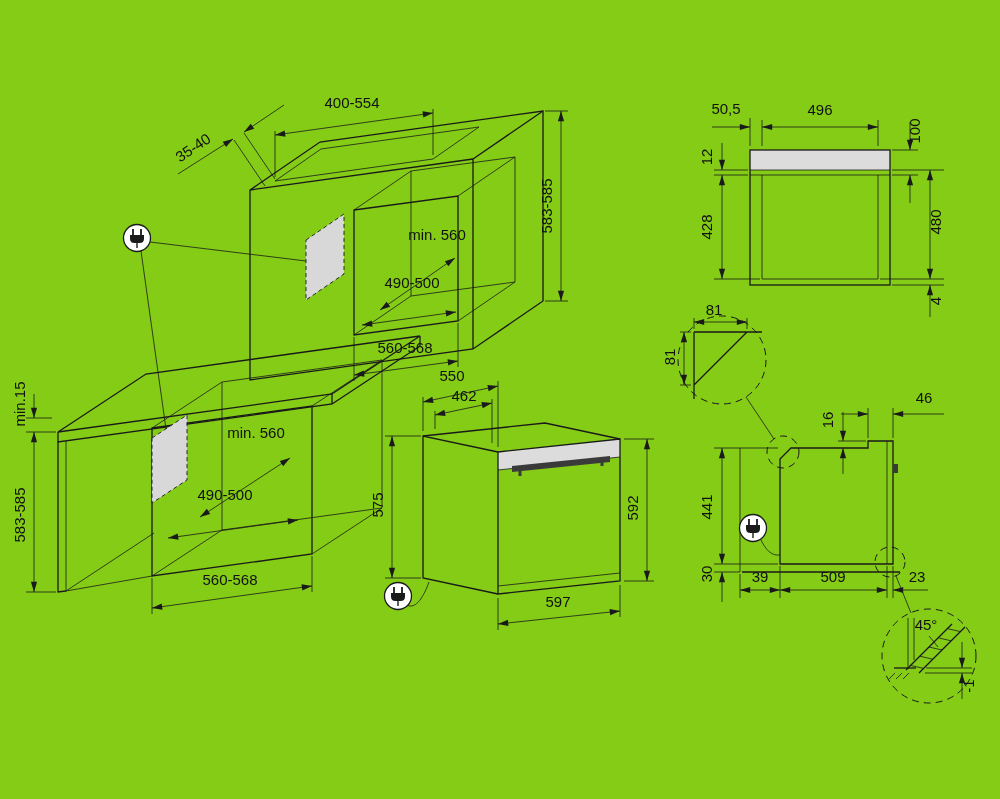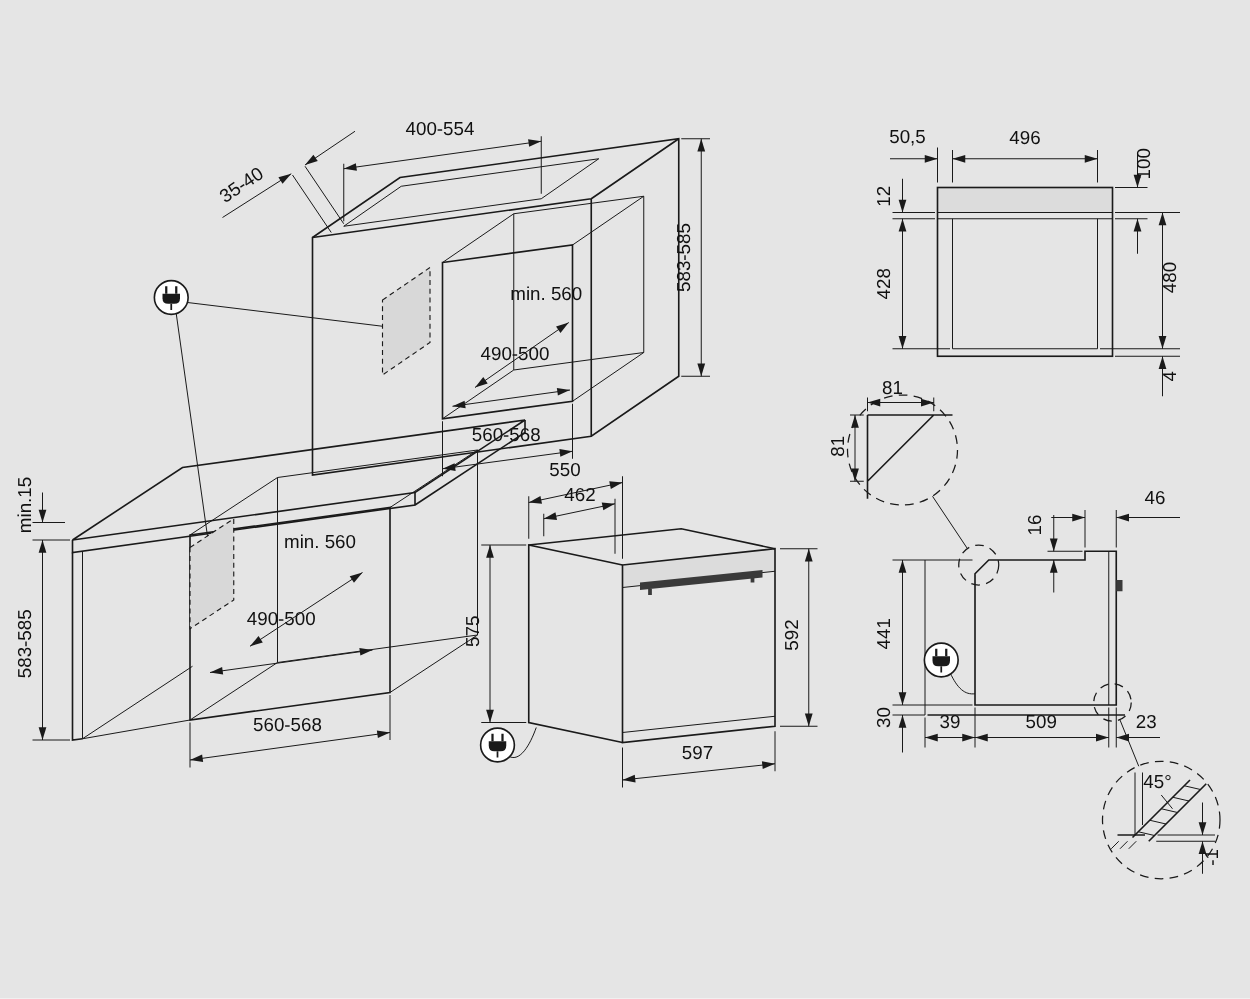--- a/index.html
+++ b/index.html
@@ -1,16 +1,16 @@
 <!DOCTYPE html>
 <html><head>
 <meta charset="utf-8">
 <style>
   html,body{margin:0;padding:0;background:#ffffff;}
-  .stage{position:relative;width:1000px;height:799px;background:#e5e5e5;overflow:hidden;}
+  .stage{position:relative;width:1000px;height:799px;background:#84cc16;overflow:hidden;}
   svg{display:block;}
   .ol{fill:none;stroke:#1a1a1a;stroke-width:1.3;}
   .tn{fill:none;stroke:#1a1a1a;stroke-width:0.8;}
   .dim{fill:none;stroke:#1a1a1a;stroke-width:0.8;}
   .d2{marker-start:url(#arw);marker-end:url(#arw);}
   .d1{marker-end:url(#arw);}
   .dsh{fill:#d8d8d8;stroke:#1a1a1a;stroke-width:0.9;stroke-dasharray:4 3;}
   .dc{fill:none;stroke:#1a1a1a;stroke-width:1;stroke-dasharray:7 5;}
   .gfill{fill:#dcdcdc;stroke:none;}
   text{font-family:"Liberation Sans","DejaVu Sans",sans-serif;font-size:15px;fill:#111;text-anchor:middle;}

